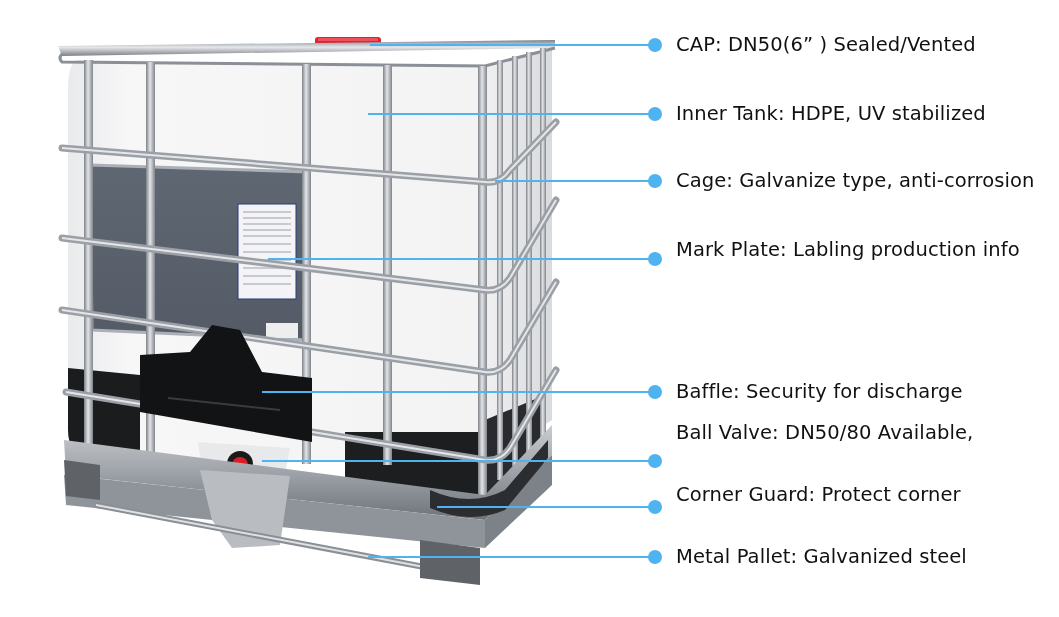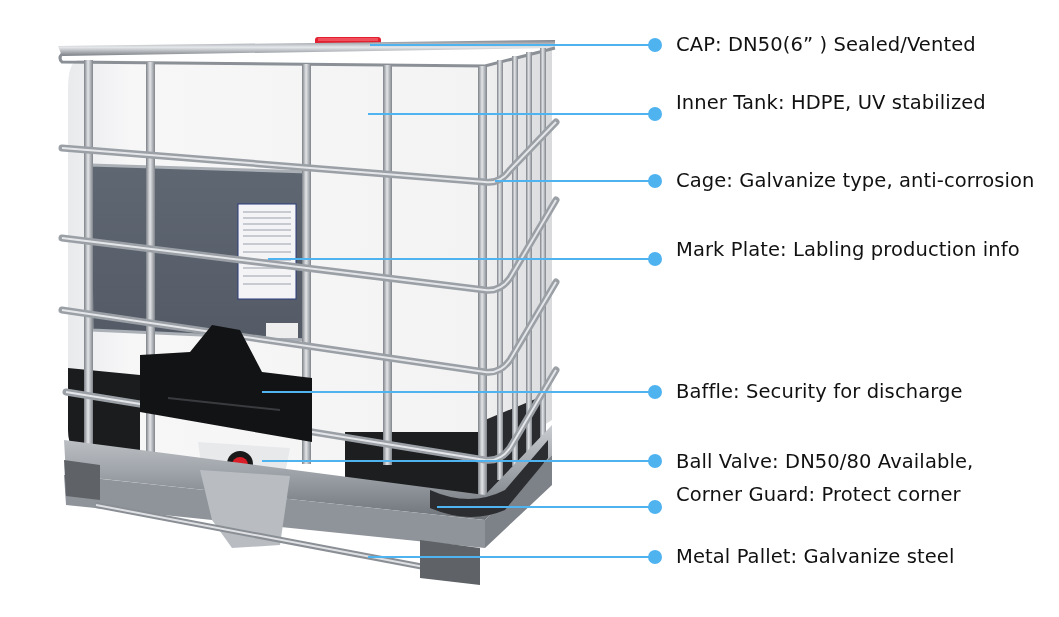--- a/index.html
+++ b/index.html
@@ -149,22 +149,22 @@
       <circle cx="655" cy="461" r="7" stroke="none"></circle>
       <line x1="437" y1="507" x2="654" y2="507"></line>
       <circle cx="655" cy="507" r="7" stroke="none"></circle>
       <line x1="368" y1="557" x2="654" y2="557"></line>
       <circle cx="655" cy="557" r="7" stroke="none"></circle>
     </g>
   </svg>
 
   
   <div class="callout-label" style="top:34px">CAP:  DN50(6” ) Sealed/Vented</div>
-  <div class="callout-label" style="top:92px">Inner Tank: HDPE, UV stabilized</div>
+  <div class="callout-label" style="top:103px">Inner Tank: HDPE, UV stabilized</div>
   <div class="callout-label" style="top:170px">Cage: Galvanize type, anti-corrosion</div>
   <div class="callout-label" style="top:239px">Mark Plate: Labling production info</div>
   <div class="callout-label" style="top:381px">Baffle:  Security for discharge</div>
-  <div class="callout-label" style="top:451px">
+  <div class="callout-label" style="top:422px">
     <span>Ball Valve: DN50/80 Available,</span>
   </div>
   <div class="callout-label" style="top:484px">Corner  Guard: Protect corner</div>
-  <div class="callout-label" style="top:546px">Metal Pallet: Galvanize steel</div>
+  <div class="callout-label" style="top:546px">Metal Pallet: Galvanized steel</div>
 </div>
 
 </body></html>

